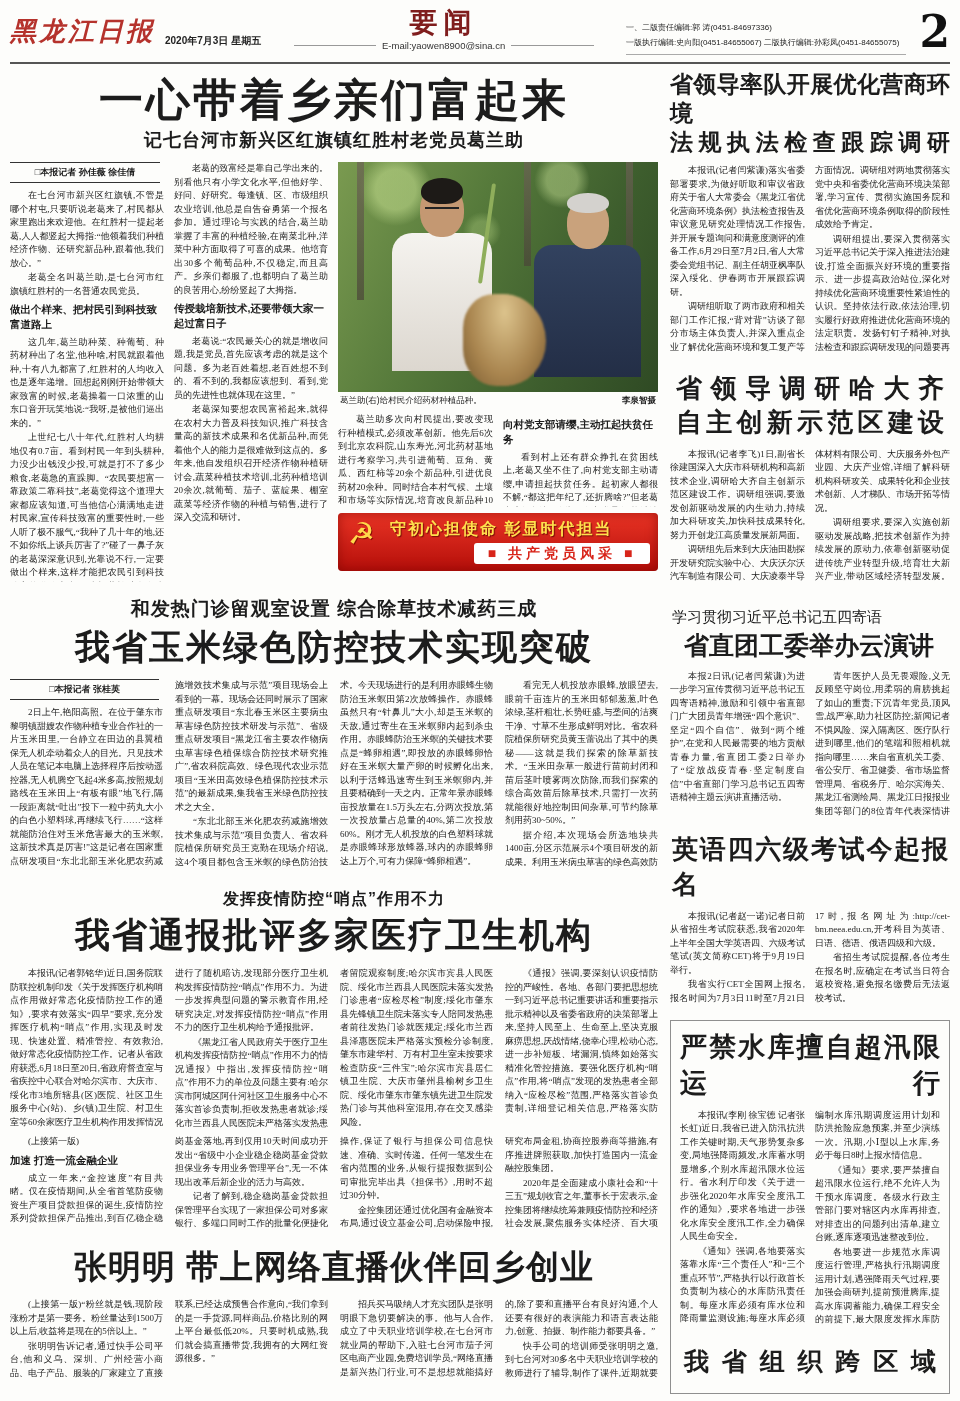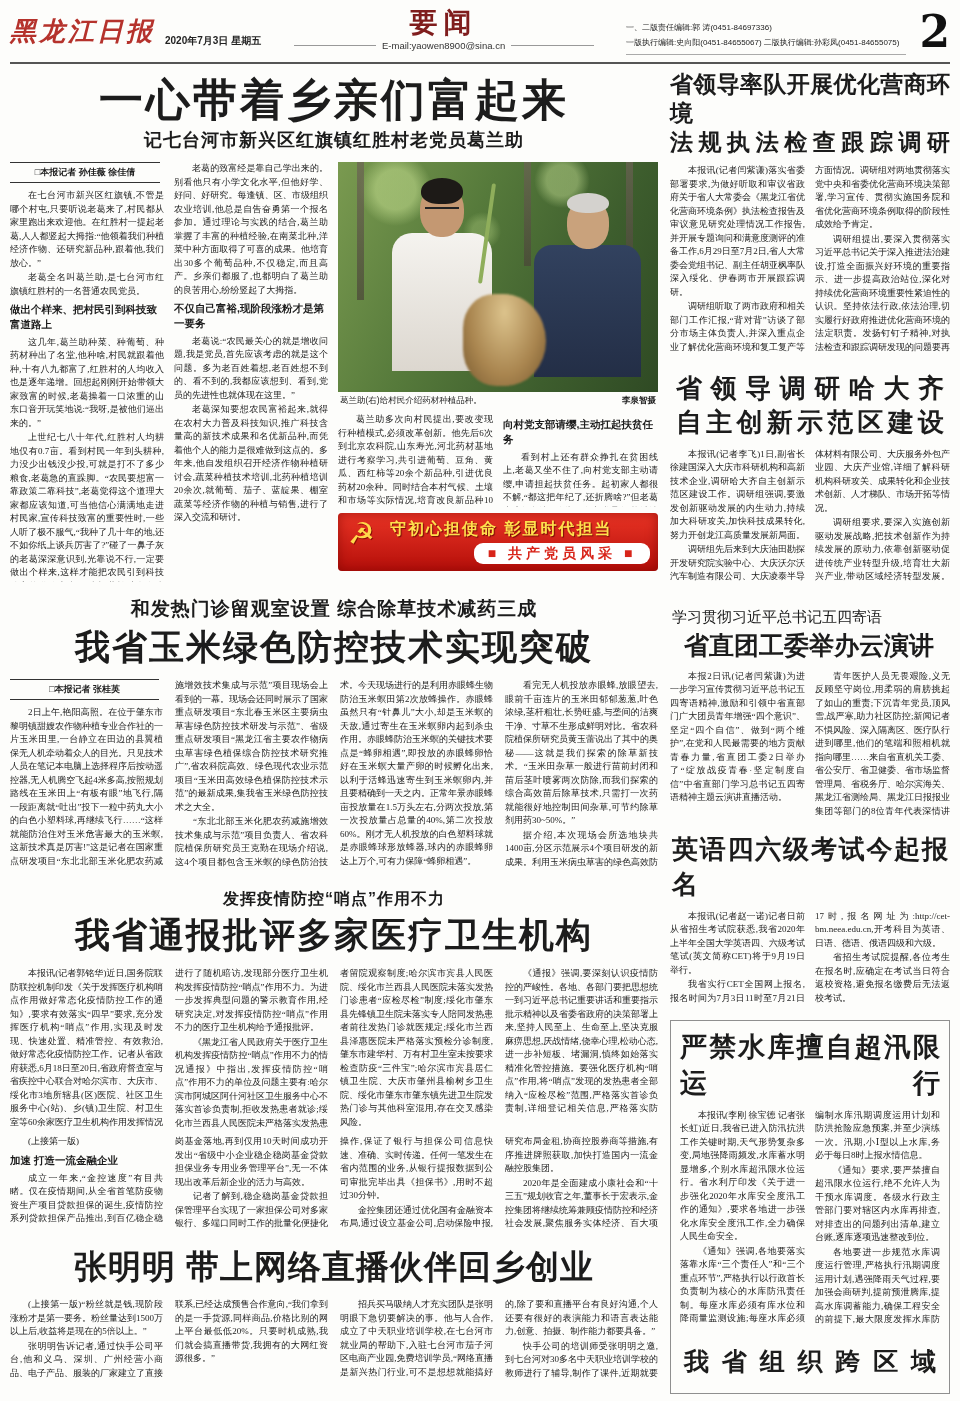--- a/index.html
+++ b/index.html
@@ -67,21 +67,21 @@
   .photo-credit{font-weight:bold;}
   .a-miniwrap{display:flex;gap:10px;margin-bottom:6px;}
   .a-minicol{width:155px;height:94px;overflow:hidden;}
   
   .banner{height:58px;border-radius:4px;position:relative;background:linear-gradient(#e93425,#b50f0a);
      box-shadow:inset 0 0 12px rgba(120,5,2,.6);padding:6px 8px 6px 52px;box-sizing:border-box;}
   .banner-emblem{position:absolute;left:10px;top:6px;font-family:"DejaVu Sans",sans-serif;
      font-size:30px;color:#ffd94a;line-height:1;text-shadow:1px 1px 0 #8a0d06;}
   .banner-l1{color:#ffe04d;font-family:"Liberation Sans",sans-serif;font-weight:900;font-size:16px;
      letter-spacing:2px;text-shadow:1px 1px 1px #7a0b06;white-space:nowrap;}
-  .banner-l2w{background:#fff;border-radius:9px;margin-top:3px;margin-left:84px;text-align:center;padding:1px 0;}
+  .banner-l2w{background:#fff;border-radius:3px;margin-top:3px;margin-left:84px;text-align:center;padding:1px 0;}
   .banner-l2{color:#d8251a;font-family:"Liberation Sans",sans-serif;font-weight:900;font-size:14px;letter-spacing:4px;}
   
   .kicker{font-family:"Liberation Sans",sans-serif;font-weight:bold;text-align:center;letter-spacing:1px;}
   .b-kicker{font-size:19px;margin:14px 0 2px;}
   .b-headline{font-family:"Liberation Sans",sans-serif;font-size:35px;font-weight:900;text-align:center;
      letter-spacing:2px;margin:0 0 8px;}
   .cols4{column-count:4;column-gap:12px;overflow:hidden;}
   .b-body{height:196px;}
   .c-kicker{font-size:16px;margin:14px 0 2px;}
   .c-headline{font-family:"Liberation Sans",sans-serif;font-size:35px;font-weight:900;text-align:center;
@@ -145,21 +145,21 @@
             <div class="a-col">
                 <p class="byline-box">□本报记者 孙佳薇 徐佳倩</p>
                 <p class="para">在七台河市新兴区红旗镇,不管是哪个村屯,只要听说老葛来了,村民都从家里跑出来欢迎他。在红胜村一提起老葛,人人都竖起大拇指:“他领着我们种植经济作物、还研究新品种,跟着他,我们放心。”</p>
                 <p class="para">老葛全名叫葛兰助,是七台河市红旗镇红胜村的一名普通农民党员。</p>
                 <p class="subhead">做出个样来、把村民引到科技致富道路上</p>
                 <p class="para">这几年,葛兰助种菜、种葡萄、种药材种出了名堂,他种啥,村民就跟着他种,十有八九都富了,红胜村的人均收入也是逐年递增。回想起刚刚开始带领大家致富的时候,老葛操着一口浓重的山东口音开玩笑地说:“我呀,是被他们逼出来的。”</p>
                 <p class="para">上世纪七八十年代,红胜村人均耕地仅有0.7亩。看到村民一年到头耕种,力没少出钱没少投,可就是打不了多少粮食,老葛急的直跺脚。“农民要想富一靠政策二靠科技”,老葛觉得这个道理大家都应该知道,可当他信心满满地走进村民家,宣传科技致富的重要性时,一些人听了极不服气,“我种了几十年的地,还不如你纸上谈兵厉害了?”碰了一鼻子灰的老葛深深意识到,光靠说不行,一定要做出个样来,这样才能把农民引到科技致富的道路上来。后来,葛兰助在全乡第一个扣大棚种起了蔬菜,成了第一个科技示范户,而且当年就获得了收益,“蔬菜大王”的响亮名号也在村里慢慢叫开了。</p>
               </div>
             <div class="a-col">
                 <p class="para">老葛的致富经是靠自己学出来的。别看他只有小学文化水平,但他好学、好问、好研究。每逢镇、区、市级组织农业培训,他总是自告奋勇第一个报名参加。通过理论与实践的结合,葛兰助掌握了丰富的种植经验,在南菜北种,洋菜中种方面取得了可喜的成果。他培育出30多个葡萄品种,不仅稳定,而且高产。乡亲们都服了,也都明白了葛兰助的良苦用心,纷纷竖起了大拇指。</p>
-                <p class="subhead">不仅自己富裕,现阶段涨粉才是第一要务</p>
+                <p class="subhead">传授栽培新技术,还要带领大家一起过富日子</p>
                 <p class="para">老葛说:“农民最关心的就是增收问题,我是党员,首先应该考虑的就是这个问题。多为老百姓着想,老百姓想不到的、看不到的,我都应该想到、看到,党员的先进性也就体现在这里。”</p>
                 <p class="para">老葛深知要想农民富裕起来,就得在农村大力普及科技知识,推广科技含量高的新技术成果和名优新品种,而凭着他个人的能力是很难做到这点的。多年来,他自发组织召开经济作物种植研讨会,蔬菜种植技术培训,北药种植培训20余次,就葡萄、茄子、蓝靛果、棚室蔬菜等经济作物的种植与销售,进行了深入交流和研讨。</p>
               </div>
           </div>
           <div class="a-right">
             <div class="photo">
               <div class="trunk" style="left:6%;"></div>
               <div class="trunk" style="left:58%;height:45%;"></div>
               <div class="trunk" style="left:90%;height:52%;"></div>
               <div class="person-a">

